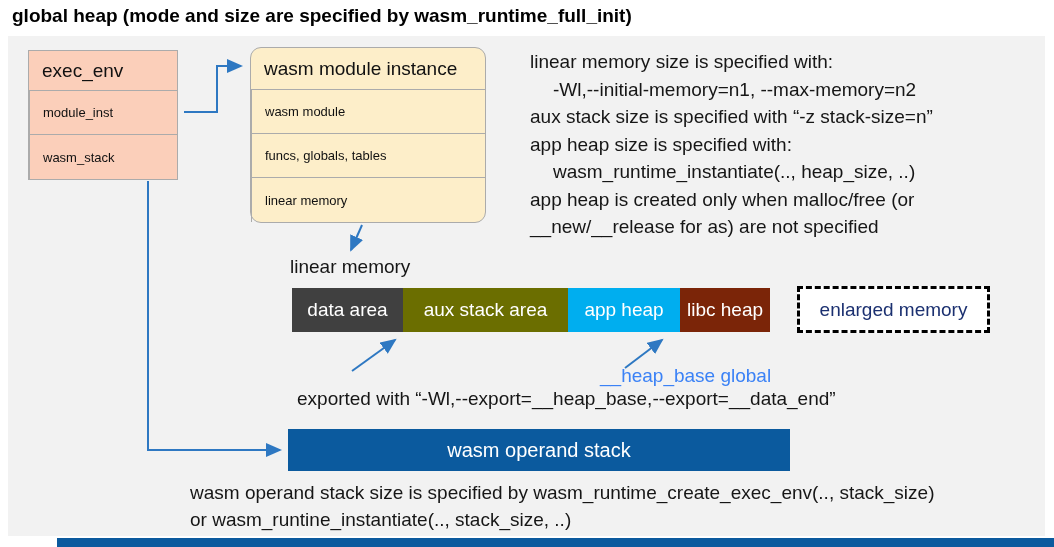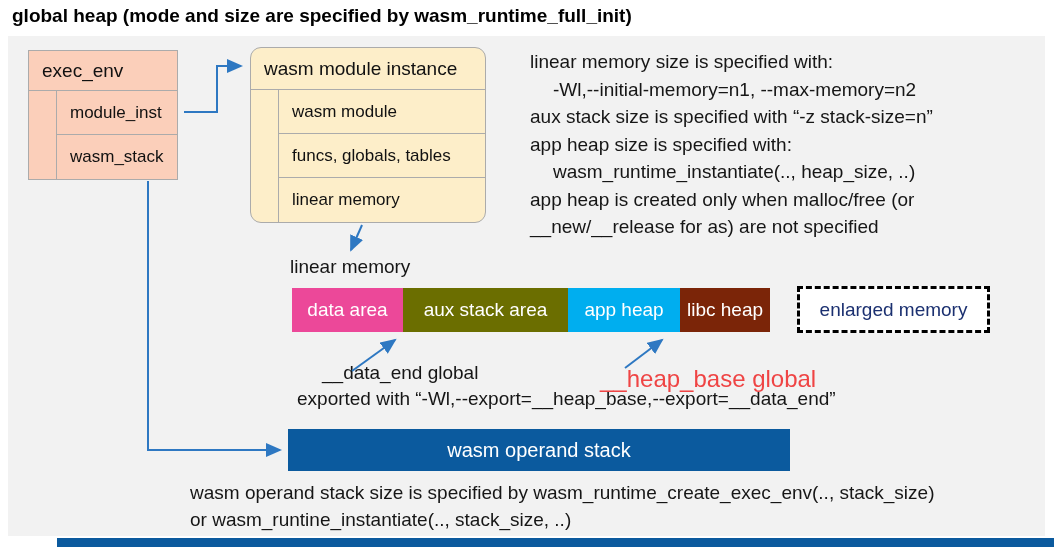--- a/index.html
+++ b/index.html
@@ -8,22 +8,22 @@
     font-family:"Liberation Sans",sans-serif;color:#111;background:#ffffff;
   }
   .abs{position:absolute;}
   #title{left:12px;top:5px;font-size:19px;font-weight:700;color:#000;}
   #panel{left:8px;top:36px;width:1037px;height:500px;background:#f2f2f2;}
 
   
   .nestbox{box-sizing:border-box;border:1px solid #ababab;}
   .nestbox .hdr{box-sizing:border-box;display:flex;align-items:center;
     padding-left:13px;font-size:19px;border-bottom:1px solid #ababab;}
-  .nestbox .row{box-sizing:border-box;height:44px;margin-left:27px;display:flex;align-items:center;
-    padding-left:13px;font-size:17px;border-left:1px solid #ababab;border-bottom:1px solid #ababab;}
+  .nestbox .row{box-sizing:border-box;height:44px;display:flex;align-items:center;
+    padding-left:13px;font-size:13px;border-left:1px solid #ababab;border-bottom:1px solid #ababab;}
   .nestbox .row:last-child{border-bottom:none;}
   #exec-env{left:28px;top:50px;width:150px;background:#fbcfba;}
   #exec-env .hdr{height:40px;}
   #module-instance{left:250px;top:47px;width:236px;background:#fdeec9;border-radius:11px;}
   #module-instance .hdr{height:42px;}
 
   
   #notes{left:530px;top:48px;width:505px;font-size:19px;line-height:27.5px;color:#161616;}
   #notes .indent{padding-left:23px;}
 
@@ -34,21 +34,21 @@
   #seg-data{left:292px;width:111px;}
   #seg-aux{left:403px;width:165px;}
   #seg-appheap{left:568px;width:112px;}
   #seg-libc{left:680px;width:90px;}
   #seg-enlarged{left:797px;top:286px;width:193px;height:47px;box-sizing:border-box;
     background:#ffffff;border:3px dashed #000;color:#1b3070;display:flex;
     align-items:center;justify-content:center;font-size:19px;}
 
   
   #data-end-label{left:322px;top:362px;font-size:19px;color:#161616;}
-  #heap-base-label{left:600px;top:365px;font-size:24px;color:#ef4444;}
+  #heap-base-label{left:600px;top:365px;font-size:19px;color:#3b82f6;}
   #export-note{left:297px;top:388px;font-size:19px;color:#161616;}
 
   
   #operand-bar{left:288px;top:429px;width:502px;height:42px;display:flex;
     align-items:center;justify-content:center;color:#fff;font-size:20px;}
 
   
   #footer{left:190px;top:480px;font-size:19px;line-height:26.5px;color:#161616;}
 
   
@@ -82,27 +82,26 @@
     <div>linear memory size is specified with:</div>
     <div class="indent">-Wl,--initial-memory=n1, --max-memory=n2</div>
     <div>aux stack size is specified with “-z stack-size=n”</div>
     <div>app heap size is specified with:</div>
     <div class="indent">wasm_runtime_instantiate(.., heap_size, ..)</div>
     <div>app heap is created only when malloc/free (or</div>
     <div>__new/__release for as) are not specified</div>
   </div>
 
   <div class="abs" id="lm-label">linear memory</div>
-  <div class="abs seg" id="seg-data" style="background: #ec4899;">data area</div>
+  <div class="abs seg" id="seg-data" style="background: #404040;">data area</div>
   <div class="abs seg" id="seg-aux" style="background: rgb(107, 110, 0);">aux stack area</div>
   <div class="abs seg" id="seg-appheap" style="background: rgb(0, 174, 239);">app heap</div>
   <div class="abs seg" id="seg-libc" style="background: rgb(123, 37, 8);">libc heap</div>
   <div class="abs" id="seg-enlarged">enlarged memory</div>
 
-  <div class="abs" id="data-end-label">__data_end global</div>
   <div class="abs" id="heap-base-label">__heap_base global</div>
   <div class="abs" id="export-note">exported with “-Wl,--export=__heap_base,--export=__data_end”</div>
 
   <div class="abs" id="operand-bar" style="background: rgb(11, 90, 158);">wasm operand stack</div>
 
   <div class="abs" id="footer">
     <div>wasm operand stack size is specified by wasm_runtime_create_exec_env(.., stack_size)</div>
     <div>or wasm_runtine_instantiate(.., stack_size, ..)</div>
   </div>
 

